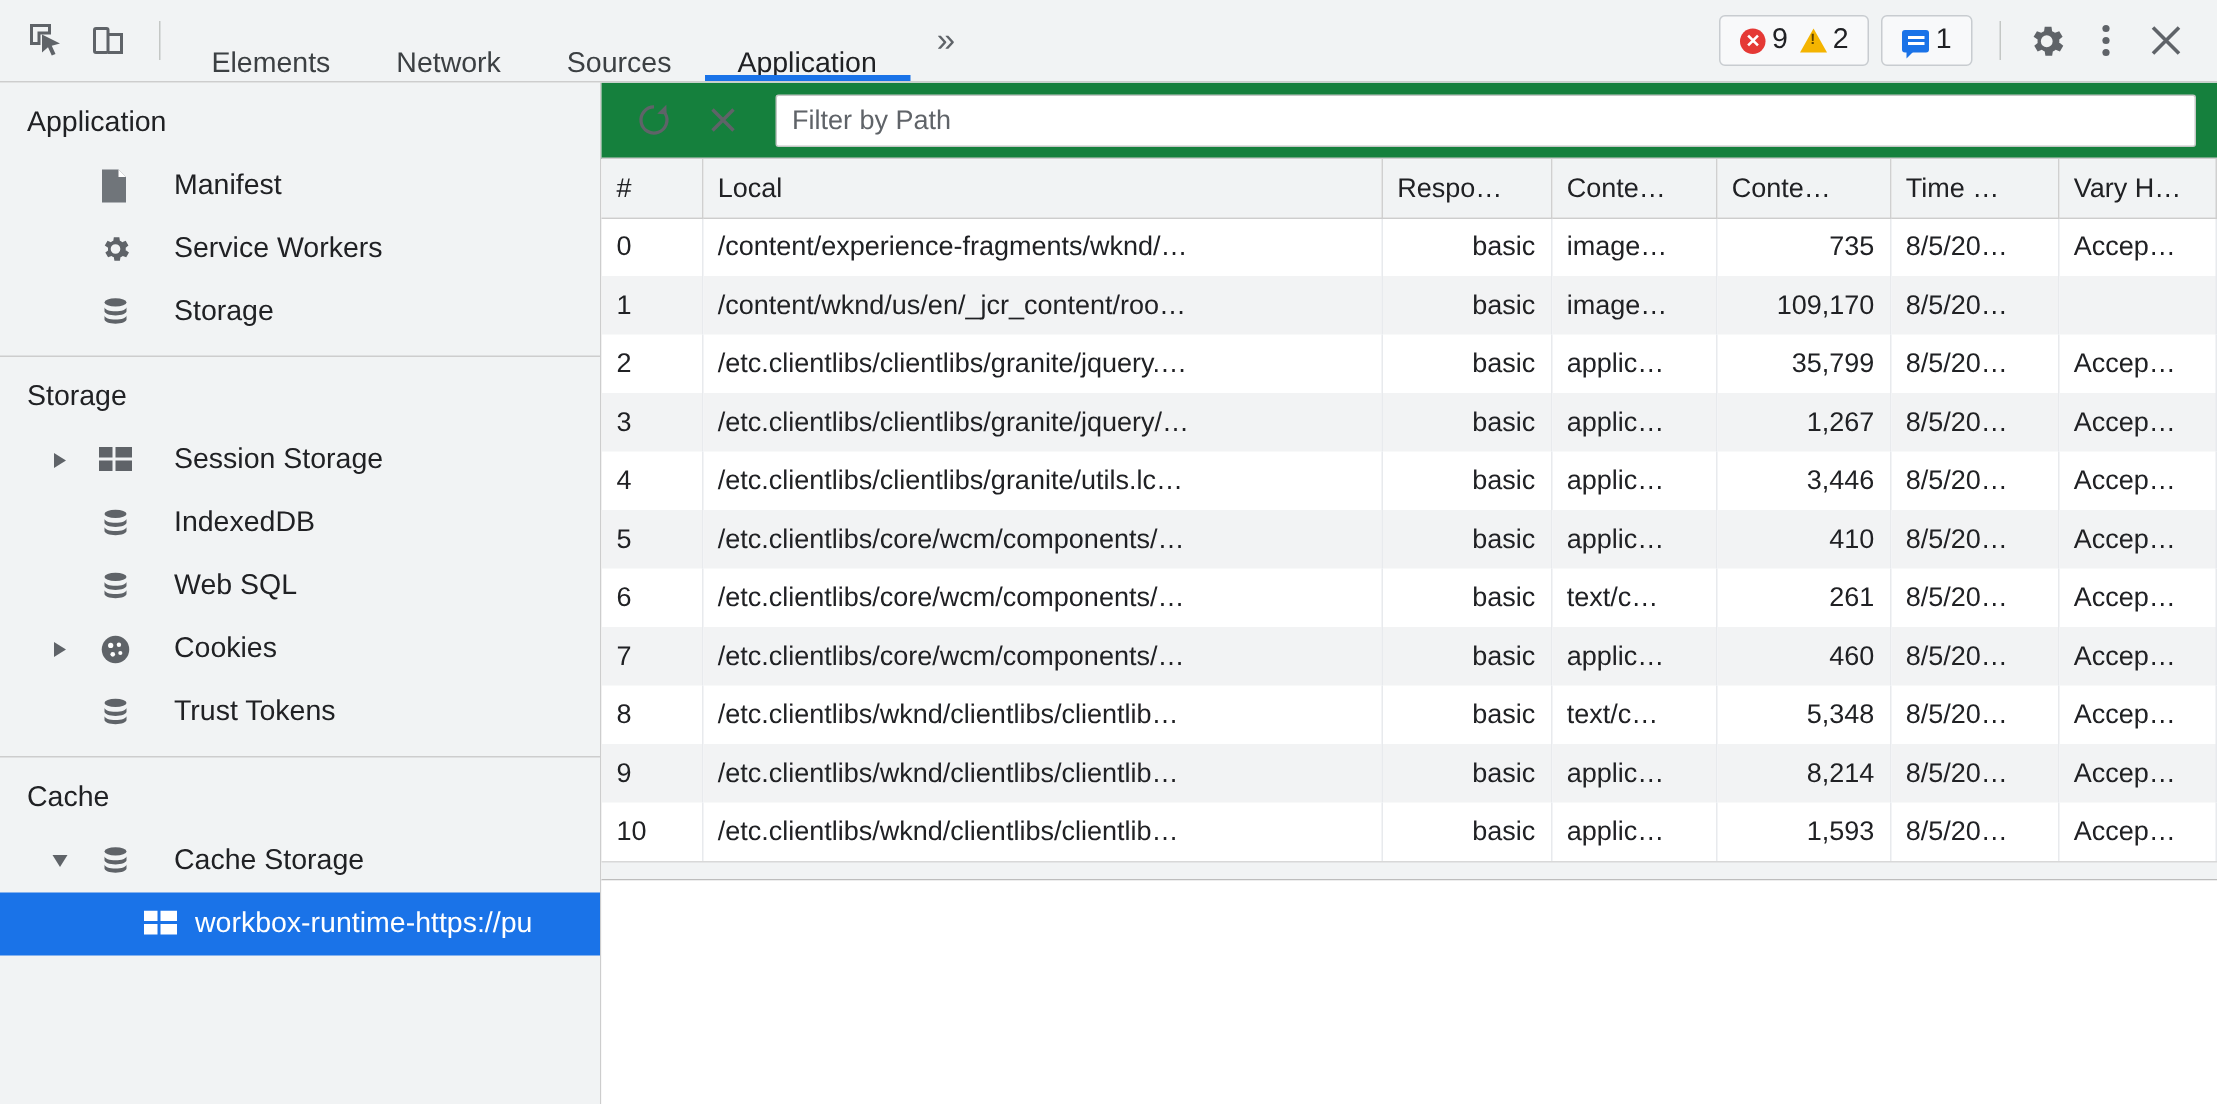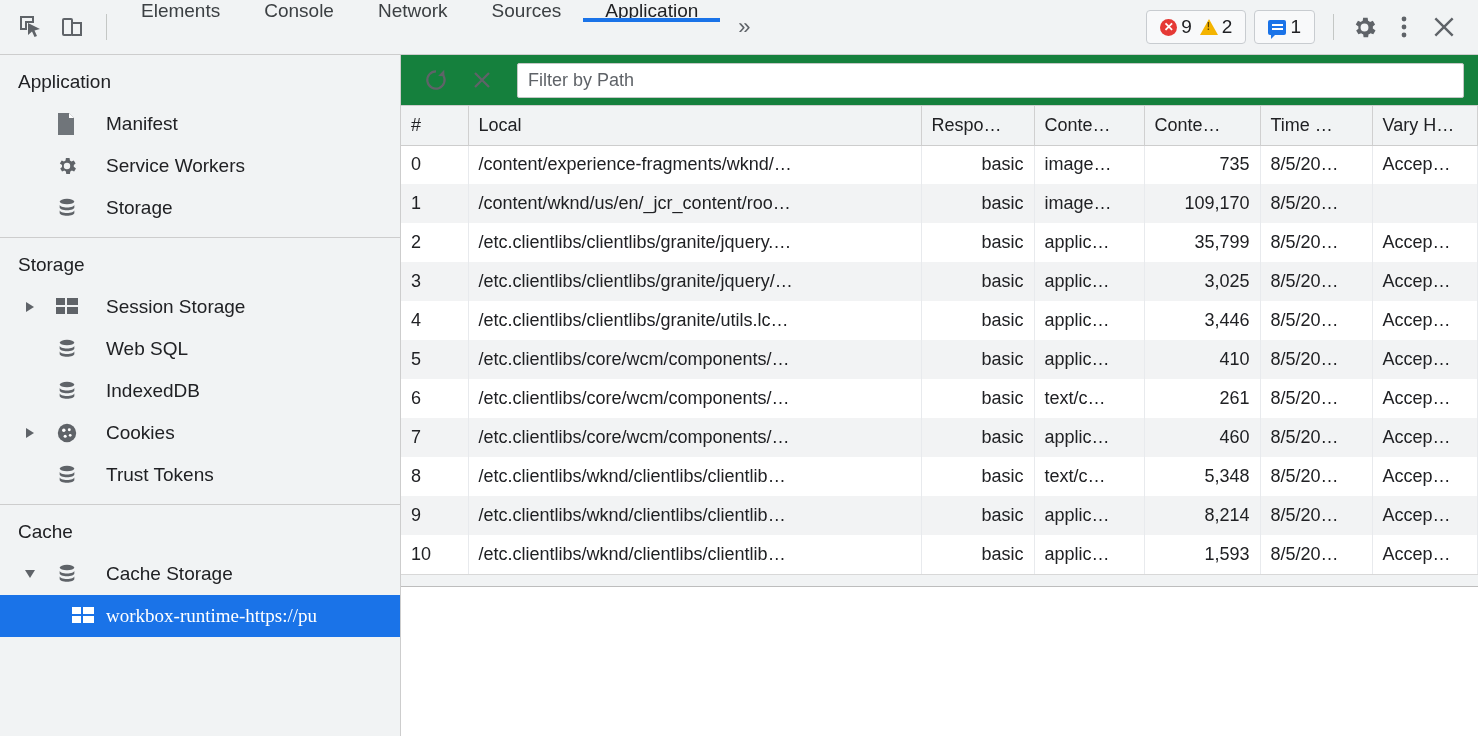--- a/index.html
+++ b/index.html
@@ -29,21 +29,21 @@
   }
   .tb-icon-btn {
     width: 42px; height: 42px;
     display: flex; align-items: center; justify-content: center;
     cursor: pointer;
   }
   .tb-sep {
     width: 1px; height: 26px; background: #c4c7c5;
     align-self: center; margin: 0 12px;
   }
-  .tabs { display: flex; align-items: flex-start; }
+  .tabs { display: flex; align-items: flex-end; }
   .tab {
     display: flex; align-items: center;
     padding: 0 22px;
     font-size: 19px;
     color: #3c4043;
     cursor: pointer;
     position: relative;
     white-space: nowrap;
   }
   .tab.active { color: #202124; }
@@ -163,22 +163,22 @@
     border-top: 8px solid #5f6368;
     border-left: 5px solid transparent;
     border-right: 5px solid transparent;
   }
   .tree-row .ic {
     width: 28px; min-width: 28px;
     display:flex; align-items:center; justify-content:flex-start;
     margin-right: 6px;
   }
   .tree-row .lbl { overflow: hidden; }
-  .indent1 { padding-left: 20px; gap: 16px; }
-  .indent2 { padding-left: 52px; font-family: Liberation Serif, serif; }
+  .indent1 { padding-left: 30px; gap: 16px; }
+  .indent2 { padding-left: 76px; }
 
   
   .right { flex: 1; display: flex; flex-direction: column; min-width: 0; background: #fff; }
   .cache-toolbar {
     height: 51px; min-height: 51px;
     background: #15803d;
     border-bottom: 1px solid #cdcdcd;
     display: flex; align-items: center;
     padding: 0 14px 0 16px;
   }
@@ -278,23 +278,20 @@
       </svg>
     </div>
     <div class="tb-sep"></div>
   </div>
 
   <div class="tabs">
     <div class="tab">
         <span>Elements</span>
       </div>
     <div class="tab">
-        <span>Console</span>
-      </div>
-    <div class="tab">
         <span>Network</span>
       </div>
     <div class="tab">
         <span>Sources</span>
       </div>
     <div class="tab active">
         <span>Application</span>
       </div>
   </div>
   <div class="tab-more">»</div>
@@ -408,33 +405,33 @@
 
       <div class="tree-row indent1">
         <span class="twisty none"></span>
         <span class="ic">
           <svg width="22" height="22" viewBox="0 0 24 24" fill="#5f6368">
             <ellipse cx="12" cy="5" rx="8" ry="3"></ellipse>
             <path d="M4 8.5c0 1.6 3.6 3 8 3s8-1.4 8-3v3c0 1.6-3.6 3-8 3s-8-1.4-8-3z"></path>
             <path d="M4 14.5c0 1.6 3.6 3 8 3s8-1.4 8-3v3c0 1.6-3.6 3-8 3s-8-1.4-8-3z"></path>
           </svg>
         </span>
-        <span class="lbl">Web SQL</span>
+        <span class="lbl">IndexedDB</span>
       </div>
 
       <div class="tree-row indent1">
         <span class="twisty none"></span>
         <span class="ic">
           <svg width="22" height="22" viewBox="0 0 24 24" fill="#5f6368">
             <ellipse cx="12" cy="5" rx="8" ry="3"></ellipse>
             <path d="M4 8.5c0 1.6 3.6 3 8 3s8-1.4 8-3v3c0 1.6-3.6 3-8 3s-8-1.4-8-3z"></path>
             <path d="M4 14.5c0 1.6 3.6 3 8 3s8-1.4 8-3v3c0 1.6-3.6 3-8 3s-8-1.4-8-3z"></path>
           </svg>
         </span>
-        <span class="lbl">IndexedDB</span>
+        <span class="lbl">Web SQL</span>
       </div>
 
       <div class="tree-row indent1">
         <span class="twisty">
             <span class="arrow-r"></span>
           </span>
         <span class="ic">
           <svg width="22" height="22" viewBox="0 0 24 24">
             <circle cx="12" cy="12" r="10" fill="#5f6368"></circle>
             <circle cx="8.5" cy="9" r="1.9" fill="#ffffff"></circle>
@@ -558,21 +555,21 @@
             <td>applic…</td>
             <td class="num">35,799</td>
             <td>8/5/20…</td>
             <td>Accep…</td>
           </tr>
           <tr class="odd">
             <td>3</td>
             <td>/etc.clientlibs/clientlibs/granite/jquery/…</td>
             <td class="num">basic</td>
             <td>applic…</td>
-            <td class="num">3,025</td>
+            <td class="num">1,267</td>
             <td>8/5/20…</td>
             <td>Accep…</td>
           </tr>
           <tr class="even">
             <td>4</td>
             <td>/etc.clientlibs/clientlibs/granite/utils.lc…</td>
             <td class="num">basic</td>
             <td>applic…</td>
             <td class="num">3,446</td>
             <td>8/5/20…</td>

